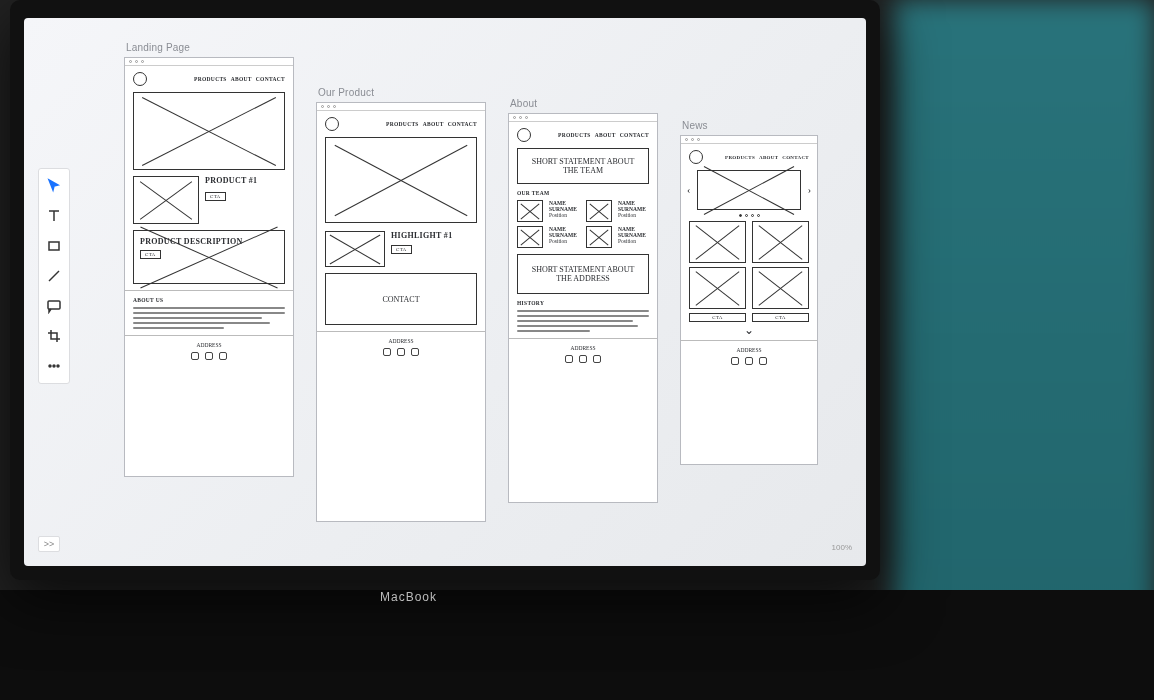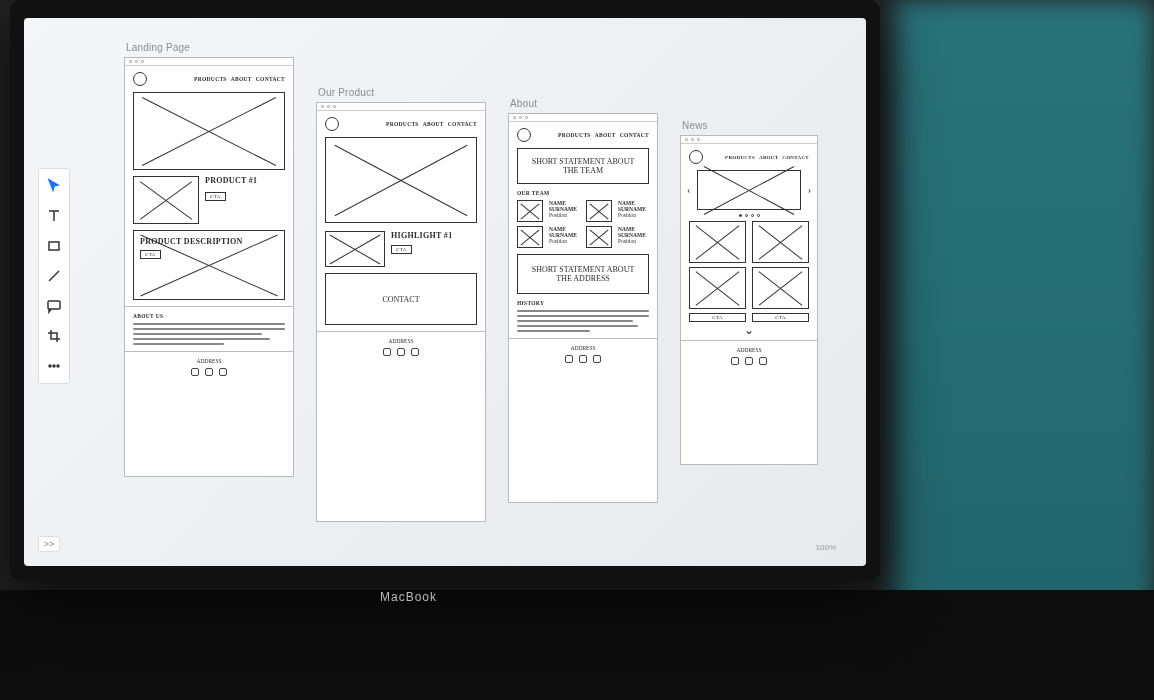--- a/index.html
+++ b/index.html
@@ -122,21 +122,21 @@
   .center{ text-align:center; }
   .footer-icons { display:flex; gap:6px; justify-content:center; margin-top:4px;}
   .footer-icons i { width:8px;height:8px;border:1px solid #444;border-radius:2px; display:block;}
   .mb4{margin-bottom:4px;} .mb6{margin-bottom:6px;} .mb8{margin-bottom:8px;} .mt4{margin-top:4px;}
   .flex1{flex:1;}
 
   .dots { display:flex; gap:3px; justify-content:center; margin-top:4px;}
   .dots i{ width:3px;height:3px;border:0.7px solid #333;border-radius:50%;}
   .dots i.fill{ background:#333; }
 
-  .zoom-ind { position:absolute; right:30px; bottom:14px; font-size:8px; color:#999;}
+  .zoom-ind { position:absolute; right:14px; bottom:14px; font-size:8px; color:#999;}
   .pan-btn { position:absolute; left:14px; bottom:14px; width:22px; height:16px; background:#fff; border:1px solid #dcdde0; border-radius:2px; font-size:9px; color:#888; display:flex;align-items:center;justify-content:center;}
 
   
   .bg-right { position:absolute; right:0; top:0; width:260px; height:700px; background:linear-gradient(180deg,#2fb6c4 0%, #1f9aa6 100%); filter:blur(12px); opacity:.55;}
   .desk { position:absolute; left:0; right:0; bottom:0; height:110px; background:#0d0d0d;}
   .macbook-label { position:absolute; left:380px; bottom:96px; color:#bbb; font-size:12px; letter-spacing:1px;}
 </style>
 </head>
 <body>
 
@@ -213,21 +213,21 @@
             <div class="row mb6">
               <div class="ximg" style="width:66px;height:48px;--ra:36deg">
                   <span class="xa"></span>
                   <span class="xb"></span>
                 </div>
               <div class="flex1">
                 <div class="title mb6">PRODUCT #1</div>
                 <span class="cta">CTA</span>
               </div>
             </div>
-            <div class="ximg mb4" style="height:70px;--ra:24deg">
+            <div class="ximg mb4" style="height:54px;--ra:24deg">
                 <span class="xa"></span>
                 <span class="xb"></span>
               <div style="position:absolute;left:6px;top:6px;">
                 <div class="title">PRODUCT DESCRIPTION</div>
                 <span class="cta mt4" style="margin-top:4px">CTA</span>
               </div>
             </div>
             <hr class="hr">
             <div class="title tiny mb4">ABOUT US</div>
             <div class="lines">

